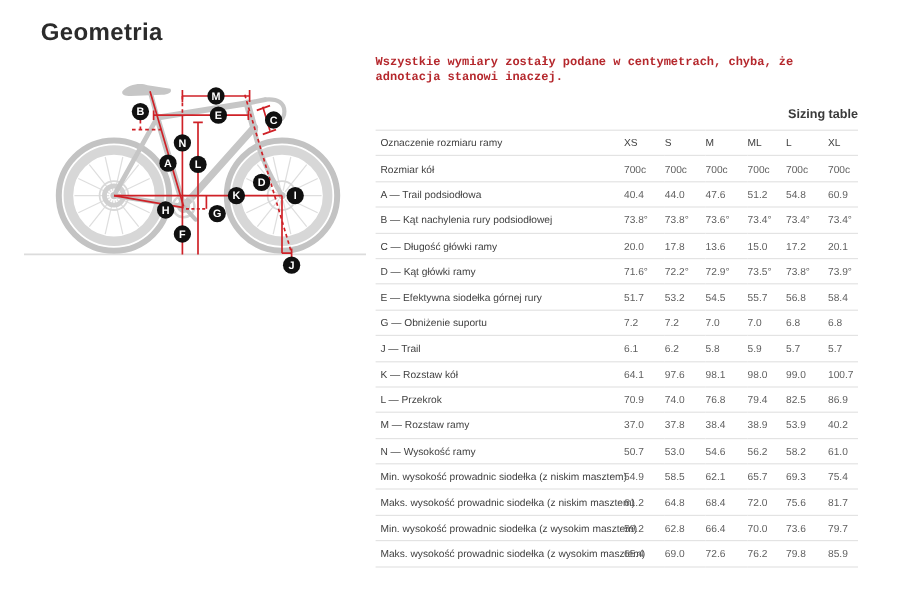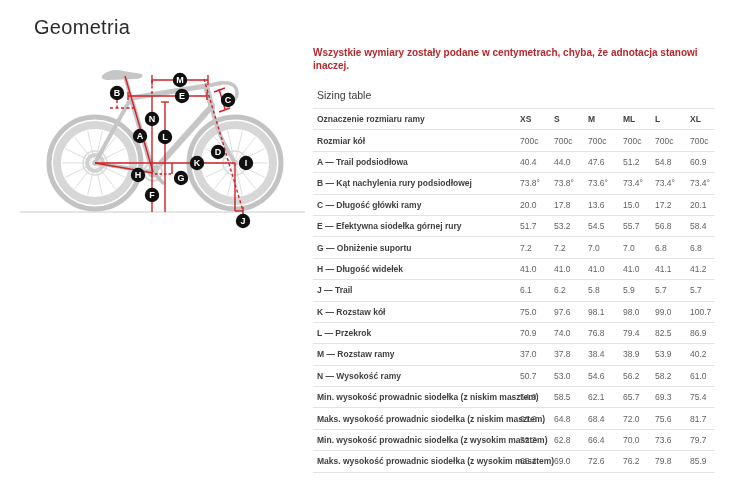--- a/index.html
+++ b/index.html
@@ -3,41 +3,41 @@
 <meta charset="utf-8">
 <style>
   html,body{margin:0;padding:0;}
   body{
     width:750px;height:500px;position:relative;background:#ffffff;
     font-family:"Liberation Sans", sans-serif;overflow:hidden;
     -webkit-font-smoothing:antialiased;
   }
   .page-title{
     position:absolute;left:34px;top:16px;
-    font-size:20px;font-weight:normal;color:#2b2b2b;letter-spacing:.3px;
+    font-size:20px;font-weight:bold;color:#2b2b2b;letter-spacing:.3px;
   }
   .diagram-wrap{position:absolute;left:15px;top:52px;width:295px;height:180px;}
   .right-col{position:absolute;left:313px;top:47px;width:402px;}
   .dim-note{
-    color:#b5282d;font-size:10px;font-weight:bold;line-height:1.25;margin:0;
+    color:#b5282d;font-size:10px;font-weight:bold;line-height:1.25;margin:0;font-family:Liberation Mono, monospace;
   }
   .table-title{
-    margin:17px 0 0 4px;font-size:10.5px;font-weight:normal;color:#3a3a3a;
+    margin:17px 0 0 4px;font-size:10.5px;font-weight:bold;color:#3a3a3a;text-align:right;
   }
   table.sizing{
     margin-top:7px;width:402px;border-collapse:collapse;table-layout:fixed;
     border-top:1px solid #e3e3e3;
   }
   table.sizing td{
     height:20.4px;padding:0;font-size:8.5px;color:#5f5f5f;
     border-bottom:1px solid #e3e3e3;white-space:nowrap;overflow:visible;
     vertical-align:middle;
   }
-  table.sizing td.lbl{font-weight:bold;color:#3f3f3f;padding-left:4px;}
-  table.sizing tr.hdr td{font-weight:bold;color:#3f3f3f;}
+  table.sizing td.lbl{font-weight:normal;color:#3f3f3f;padding-left:4px;}
+  table.sizing tr.hdr td{font-weight:normal;color:#3f3f3f;}
   .marker circle{fill:#101010;}
   .marker text{
     fill:#ffffff;font-size:9px;font-weight:bold;text-anchor:middle;
     font-family:"Liberation Sans", sans-serif;
   }
 </style>
 </head>
 <body>
 
 <div class="page-title">Geometria</div>
@@ -251,58 +251,58 @@
         <tr>
           <td class="lbl">C — Długość główki ramy</td>
           <td>20.0</td>
           <td>17.8</td>
           <td>13.6</td>
           <td>15.0</td>
           <td>17.2</td>
           <td>20.1</td>
         </tr>
         <tr>
+          <td class="lbl">D — Kąt główki ramy</td>
+          <td>71.6°</td>
+          <td>72.2°</td>
+          <td>72.9°</td>
+          <td>73.5°</td>
+          <td>73.8°</td>
+          <td>73.9°</td>
+        </tr>
+        <tr>
           <td class="lbl">E — Efektywna siodełka górnej rury</td>
           <td>51.7</td>
           <td>53.2</td>
           <td>54.5</td>
           <td>55.7</td>
           <td>56.8</td>
           <td>58.4</td>
         </tr>
         <tr>
           <td class="lbl">G — Obniżenie suportu</td>
           <td>7.2</td>
           <td>7.2</td>
           <td>7.0</td>
           <td>7.0</td>
           <td>6.8</td>
           <td>6.8</td>
         </tr>
         <tr>
-          <td class="lbl">H — Długość widełek</td>
-          <td>41.0</td>
-          <td>41.0</td>
-          <td>41.0</td>
-          <td>41.0</td>
-          <td>41.1</td>
-          <td>41.2</td>
-        </tr>
-        <tr>
           <td class="lbl">J — Trail</td>
           <td>6.1</td>
           <td>6.2</td>
           <td>5.8</td>
           <td>5.9</td>
           <td>5.7</td>
           <td>5.7</td>
         </tr>
         <tr>
           <td class="lbl">K — Rozstaw kół</td>
-          <td>75.0</td>
+          <td>64.1</td>
           <td>97.6</td>
           <td>98.1</td>
           <td>98.0</td>
           <td>99.0</td>
           <td>100.7</td>
         </tr>
         <tr>
           <td class="lbl">L — Przekrok</td>
           <td>70.9</td>
           <td>74.0</td>

